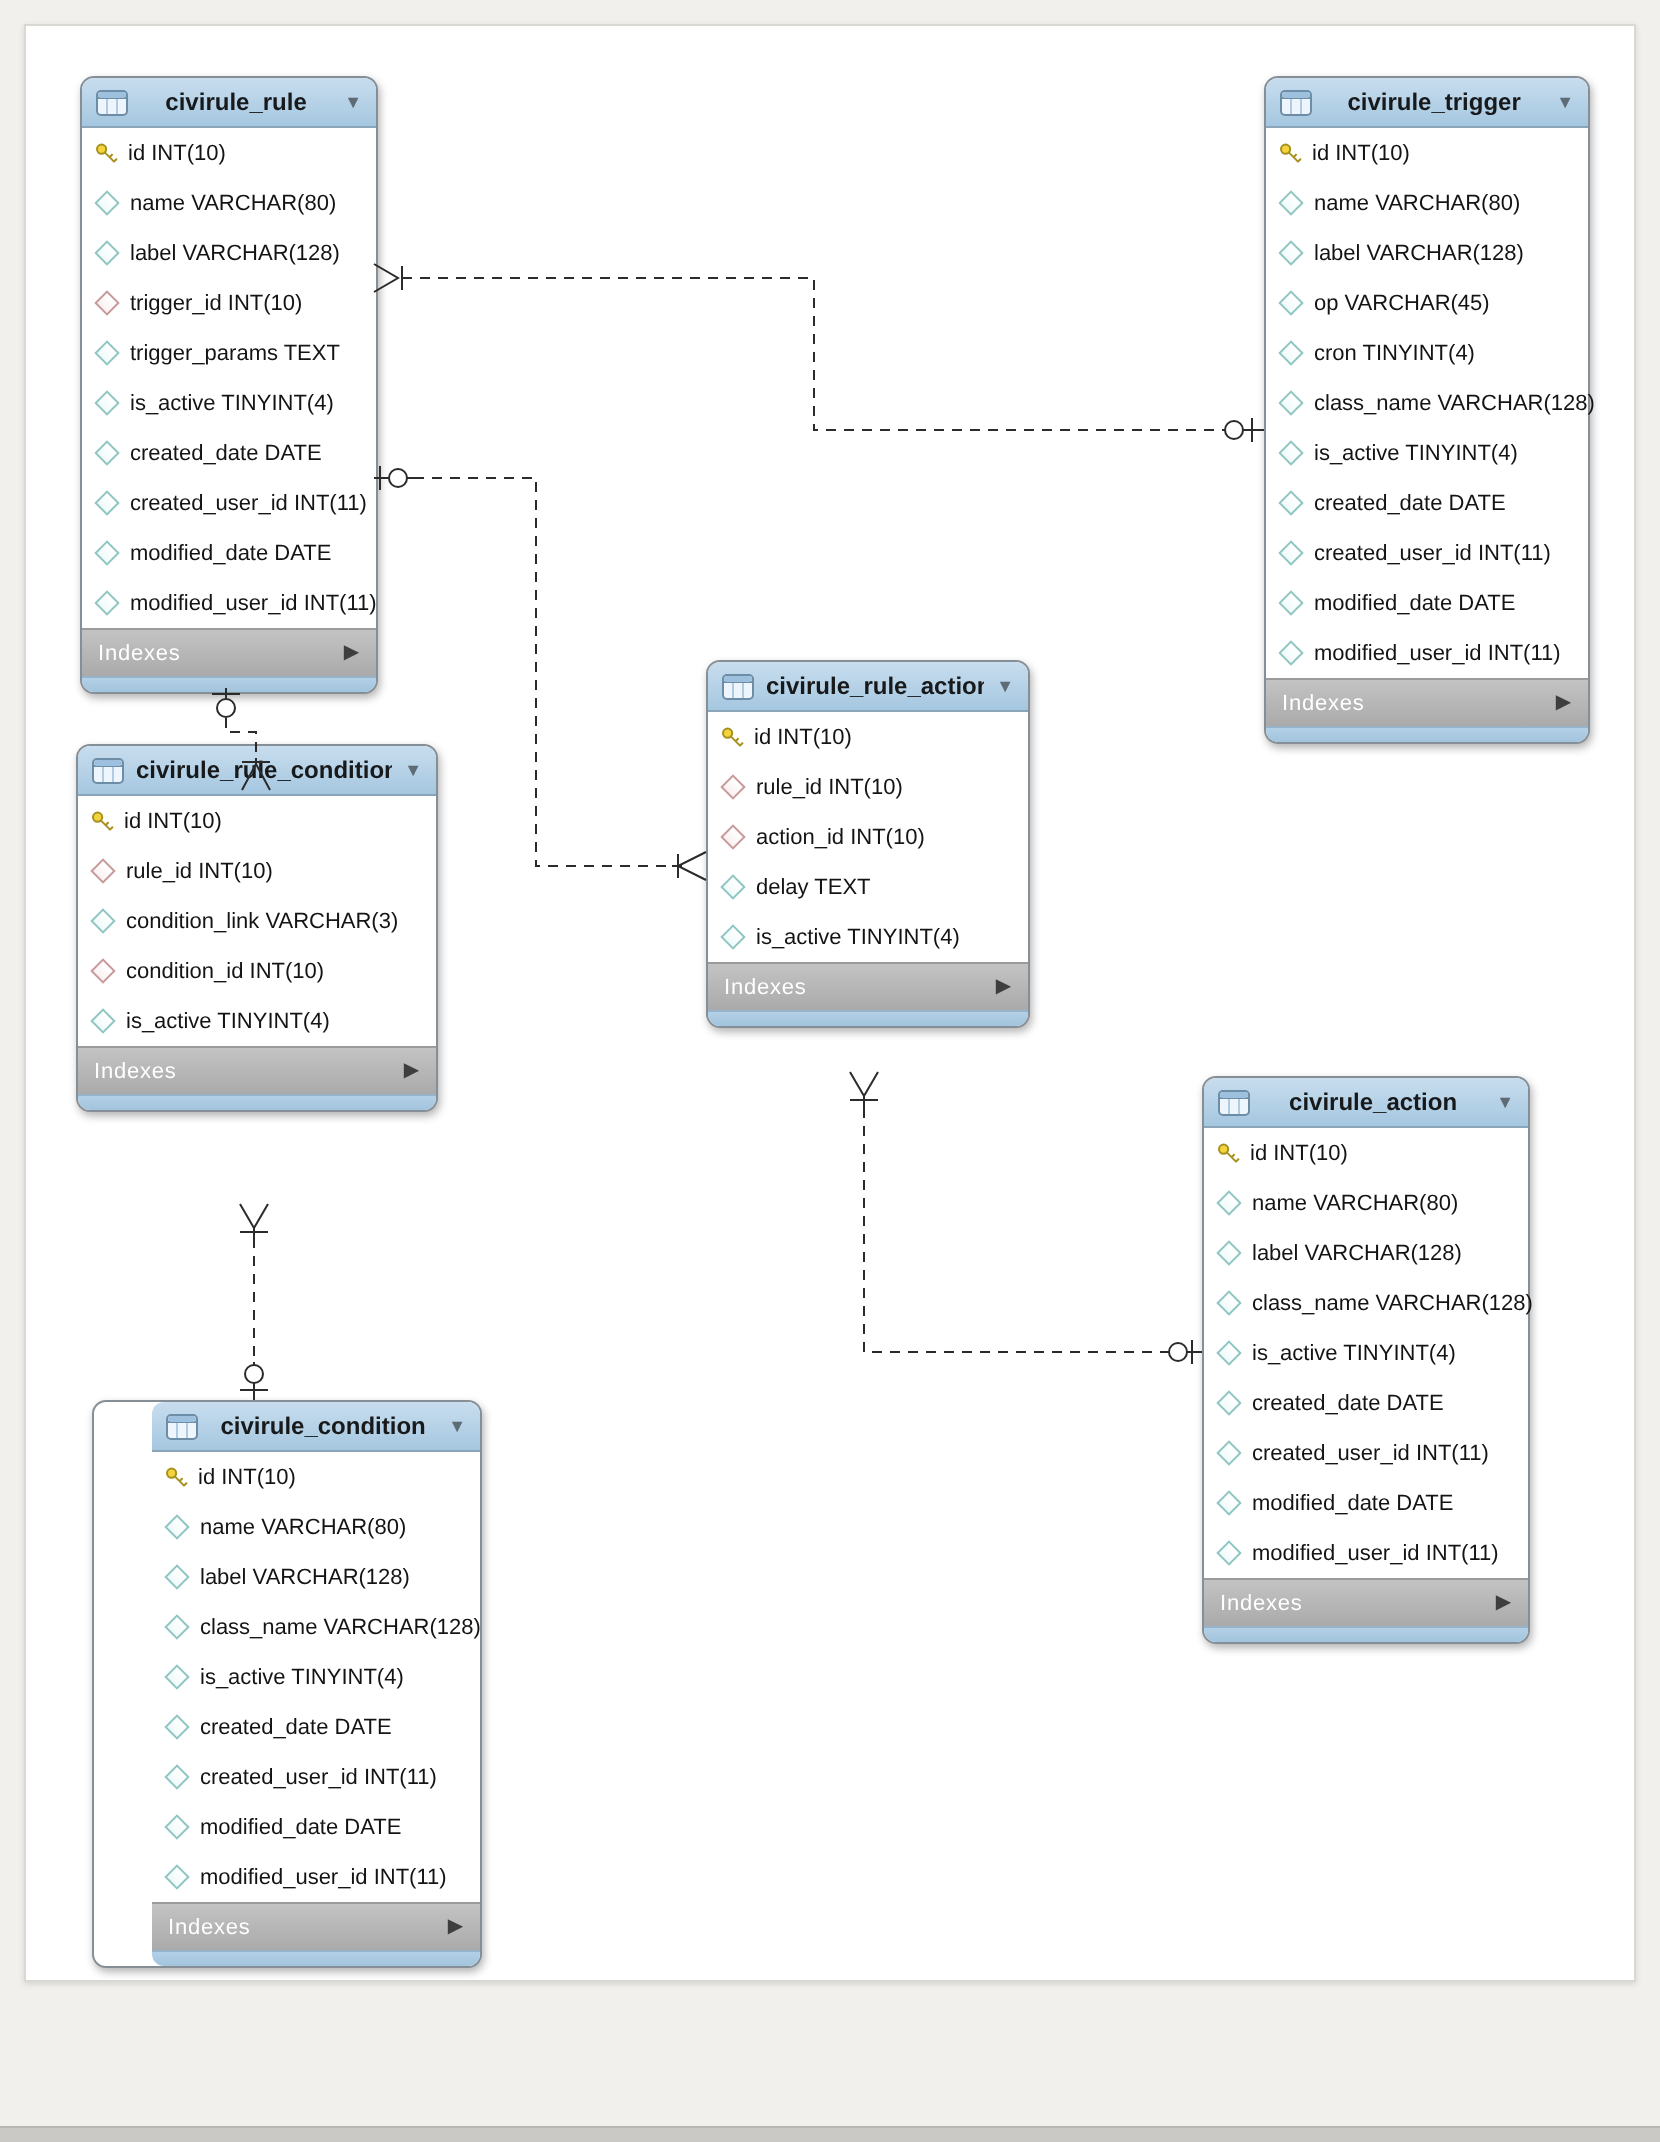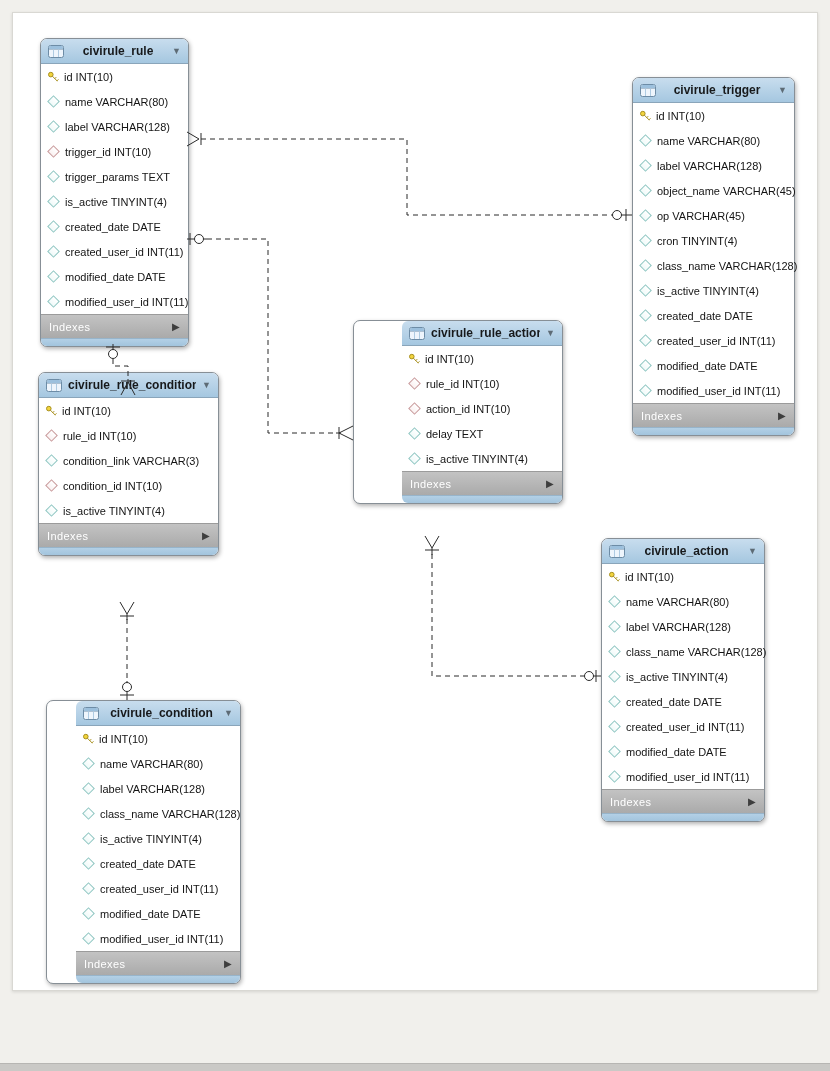--- a/index.html
+++ b/index.html
@@ -159,21 +159,21 @@
           <span class="diamond"></span>
           <span>modified_user_id INT(11)</span>
         </div>
       </div>
       <div class="tfoot">
         <span>Indexes</span>
         <span class="expand-arrow">▶</span>
       </div>
       <div class="bstrip"></div>
     </div>
-    <div class="db-table" style="left: 632px; top: 38px; width: 161px; margin-top: 39px;">
+    <div class="db-table" style="left: 632px; top: 38px; width: 161px;">
       <div class="thead">
         <span style="display: inline-flex;">
           <svg width="16" height="13" viewBox="0 0 16 13">
             <rect x="0.5" y="0.5" width="15" height="12" rx="2" fill="#eef5fc" stroke="#6d8ca6"></rect>
             <path d="M0.5 4 H15.5" stroke="#6d8ca6"></path>
             <rect x="1" y="1" width="14" height="3" rx="1.5" fill="#9cc0dd"></rect>
             <path d="M5.5 4.5 V12 M10.5 4.5 V12" stroke="#aecbe2"></path>
           </svg>
         </span>
         <span class="title">civirule_trigger</span>
@@ -194,24 +194,20 @@
         <div class="col-row">
           <span class="diamond"></span>
           <span>name VARCHAR(80)</span>
         </div>
         <div class="col-row">
           <span class="diamond"></span>
           <span>label VARCHAR(128)</span>
         </div>
         <div class="col-row">
           <span class="diamond"></span>
-          <span>object_name VARCHAR(45)</span>
-        </div>
-        <div class="col-row">
-          <span class="diamond"></span>
           <span>op VARCHAR(45)</span>
         </div>
         <div class="col-row">
           <span class="diamond"></span>
           <span>cron TINYINT(4)</span>
         </div>
         <div class="col-row">
           <span class="diamond"></span>
           <span>class_name VARCHAR(128)</span>
         </div>
@@ -235,21 +231,21 @@
           <span class="diamond"></span>
           <span>modified_user_id INT(11)</span>
         </div>
       </div>
       <div class="tfoot">
         <span>Indexes</span>
         <span class="expand-arrow">▶</span>
       </div>
       <div class="bstrip"></div>
     </div>
-    <div class="db-table" style="left: 353px; top: 320px; width: 160px; padding-left: 48px;">
+    <div class="db-table" style="left: 353px; top: 330px; width: 160px;">
       <div class="thead">
         <span style="display: inline-flex;">
           <svg width="16" height="13" viewBox="0 0 16 13">
             <rect x="0.5" y="0.5" width="15" height="12" rx="2" fill="#eef5fc" stroke="#6d8ca6"></rect>
             <path d="M0.5 4 H15.5" stroke="#6d8ca6"></path>
             <rect x="1" y="1" width="14" height="3" rx="1.5" fill="#9cc0dd"></rect>
             <path d="M5.5 4.5 V12 M10.5 4.5 V12" stroke="#aecbe2"></path>
           </svg>
         </span>
         <span class="title">civirule_rule_action</span>

